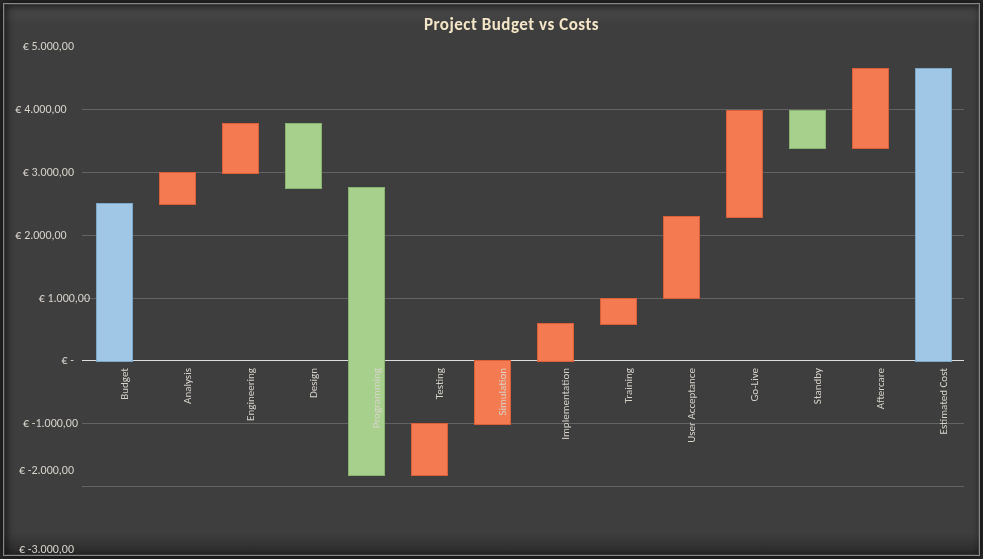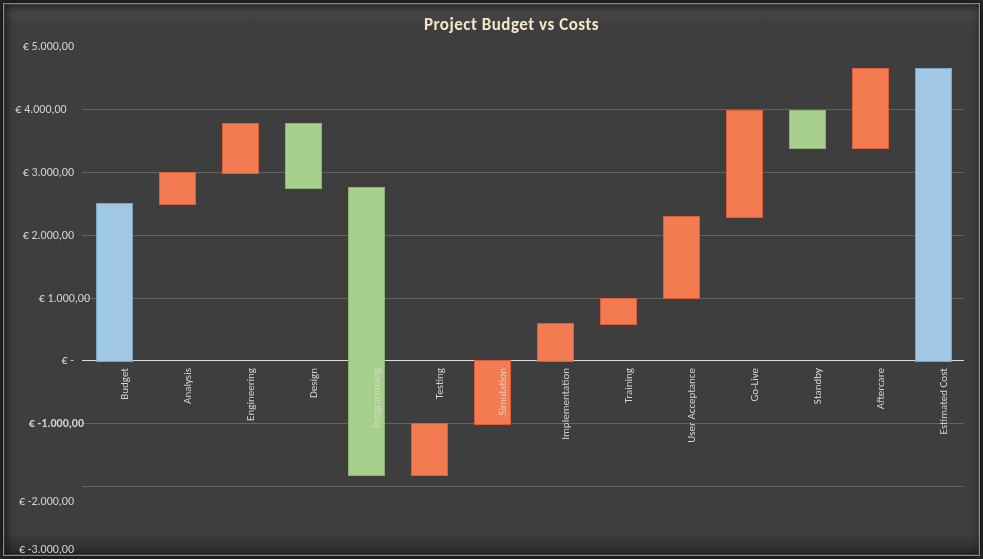--- a/index.html
+++ b/index.html
@@ -84,29 +84,29 @@
 
 <div class="frame">
   <div class="title">Project Budget vs Costs</div>
   <div class="plot" id="plot">
       <div class="ytick" style="left: 4px; top: 42px;">€ 5.000,00</div>
       <div class="gridline" style="left: 78px; width: 882px; top: 104.875px; opacity: 0.35;"></div>
       <div class="ytick" style="left: 4px; top: 104.875px; text-align: center;">€ 4.000,00</div>
       <div class="gridline" style="left: 78px; width: 882px; top: 167.75px; opacity: 0.35;"></div>
       <div class="ytick" style="left: 4px; top: 167.75px;">€ 3.000,00</div>
       <div class="gridline" style="left: 78px; width: 882px; top: 230.625px; opacity: 0.35;"></div>
-      <div class="ytick" style="left: 4px; top: 230.625px;">€ 2.000,00</div>
+      <div class="ytick" style="left: 4px; top: 230.625px; text-align: center;">€ 2.000,00</div>
       <div class="gridline" style="left: 78px; width: 882px; top: 293.5px; opacity: 0.35;"></div>
       <div class="ytick" style="left: 20px; top: 293.5px;">€ 1.000,00</div>
       <div class="baseline" style="left: 78px; width: 882px; top: 356.375px;"></div>
       <div class="ytick" style="left: 4px; top: 356.375px;">€ -</div>
       <div class="gridline" style="left: 78px; width: 882px; top: 419.25px; opacity: 0.35;"></div>
-      <div class="ytick" style="left: 14px; top: 419.25px; font-weight: bold;">€ -1.000,00</div>
+      <div class="ytick" style="left: 8px; top: 419.25px;">€ -1.000,00</div>
       <div class="gridline" style="left: 78px; width: 882px; top: 482.125px; opacity: 0.35;"></div>
-      <div class="ytick" style="left: 4px; top: 497px;">€ -2.000,00</div>
+      <div class="ytick" style="left: 4px; top: 466px;">€ -2.000,00</div>
       <div class="ytick" style="left: 4px; top: 545px;">€ -3.000,00</div>
       <div class="bar bar-blue" style="left: 92.175px; top: 199.188px; width: 34.65px; height: 157.188px;"></div>
       <div class="xlabel" style="left: -6.5px; top: 364.375px;">Budget</div>
       <div class="bar bar-orange" style="left: 155.175px; top: 167.75px; width: 34.65px; height: 31.4375px;"></div>
       <div class="xlabel" style="left: 56.5px; top: 364.375px;">Analysis</div>
       <div class="bar bar-orange" style="left: 218.175px; top: 119.022px; width: 34.65px; height: 48.7281px;"></div>
       <div class="xlabel" style="left: 119.5px; top: 364.375px;">Engineering</div>
       <div class="bar bar-green" style="left: 281.175px; top: 119.022px; width: 34.65px; height: 64.4469px;"></div>
       <div class="xlabel" style="left: 182.5px; top: 364.375px;">Design</div>
       <div class="bar bar-green" style="left: 344.175px; top: 183.469px; width: 34.65px; height: 286.081px;"></div>

